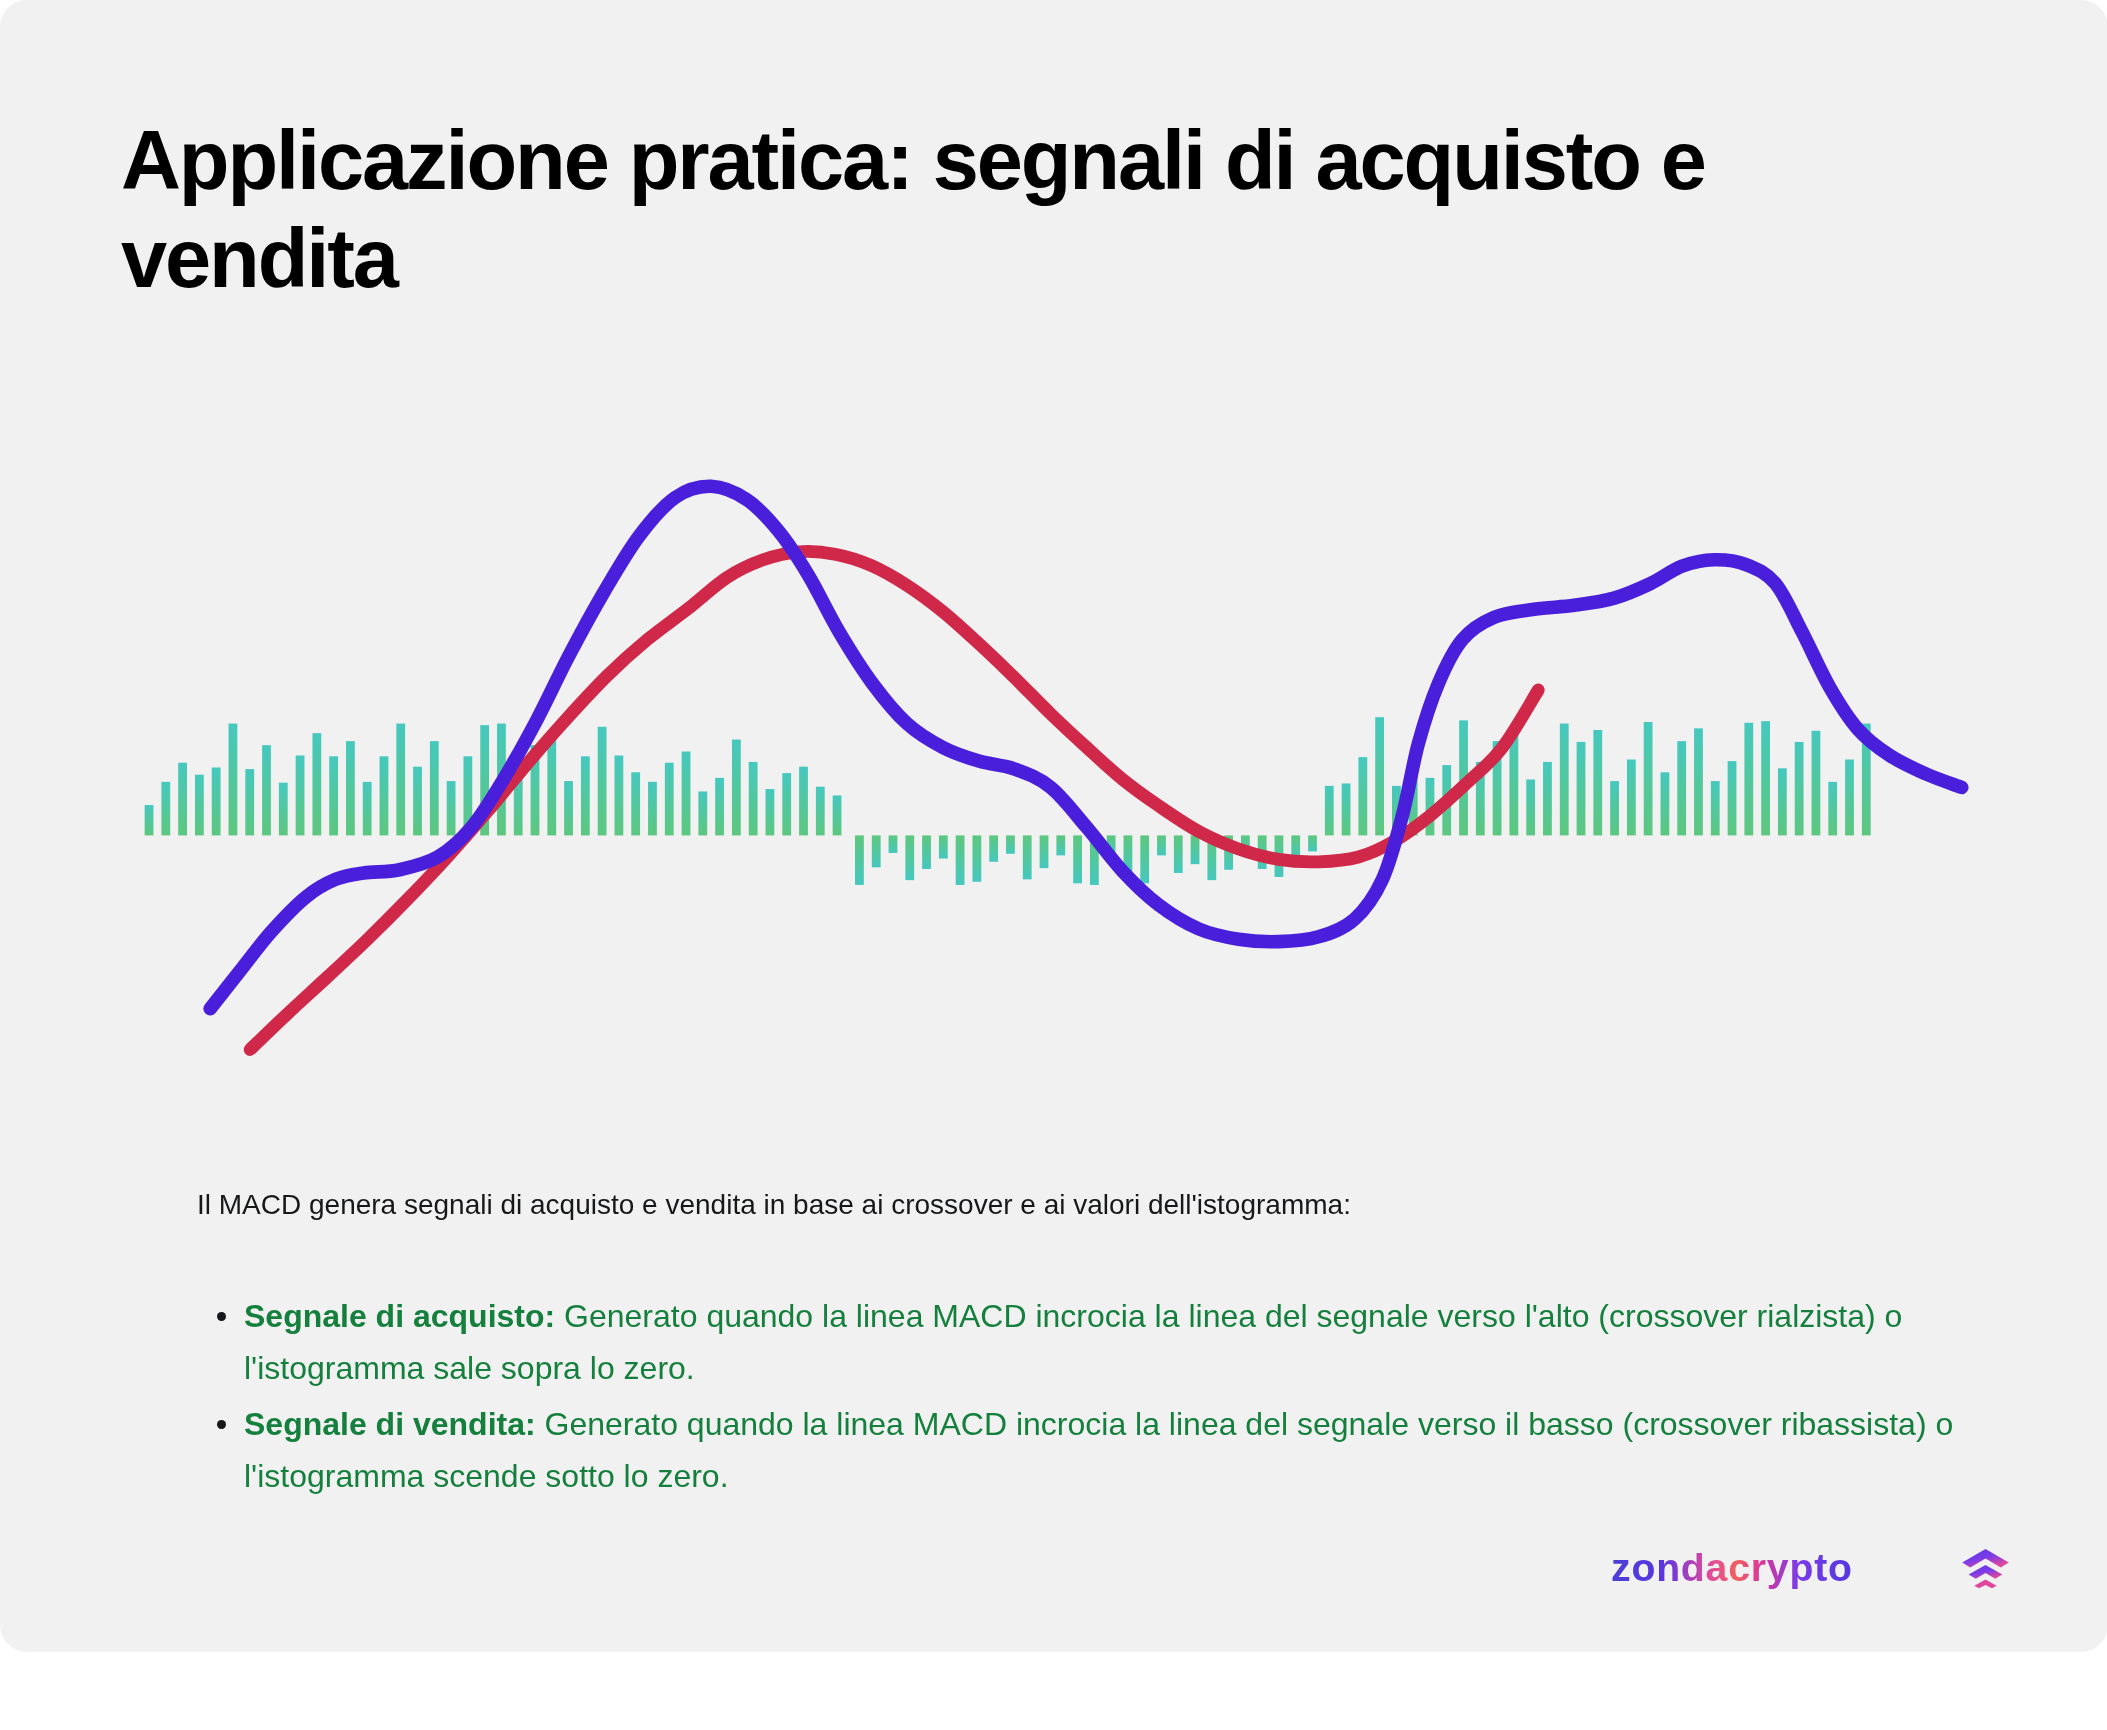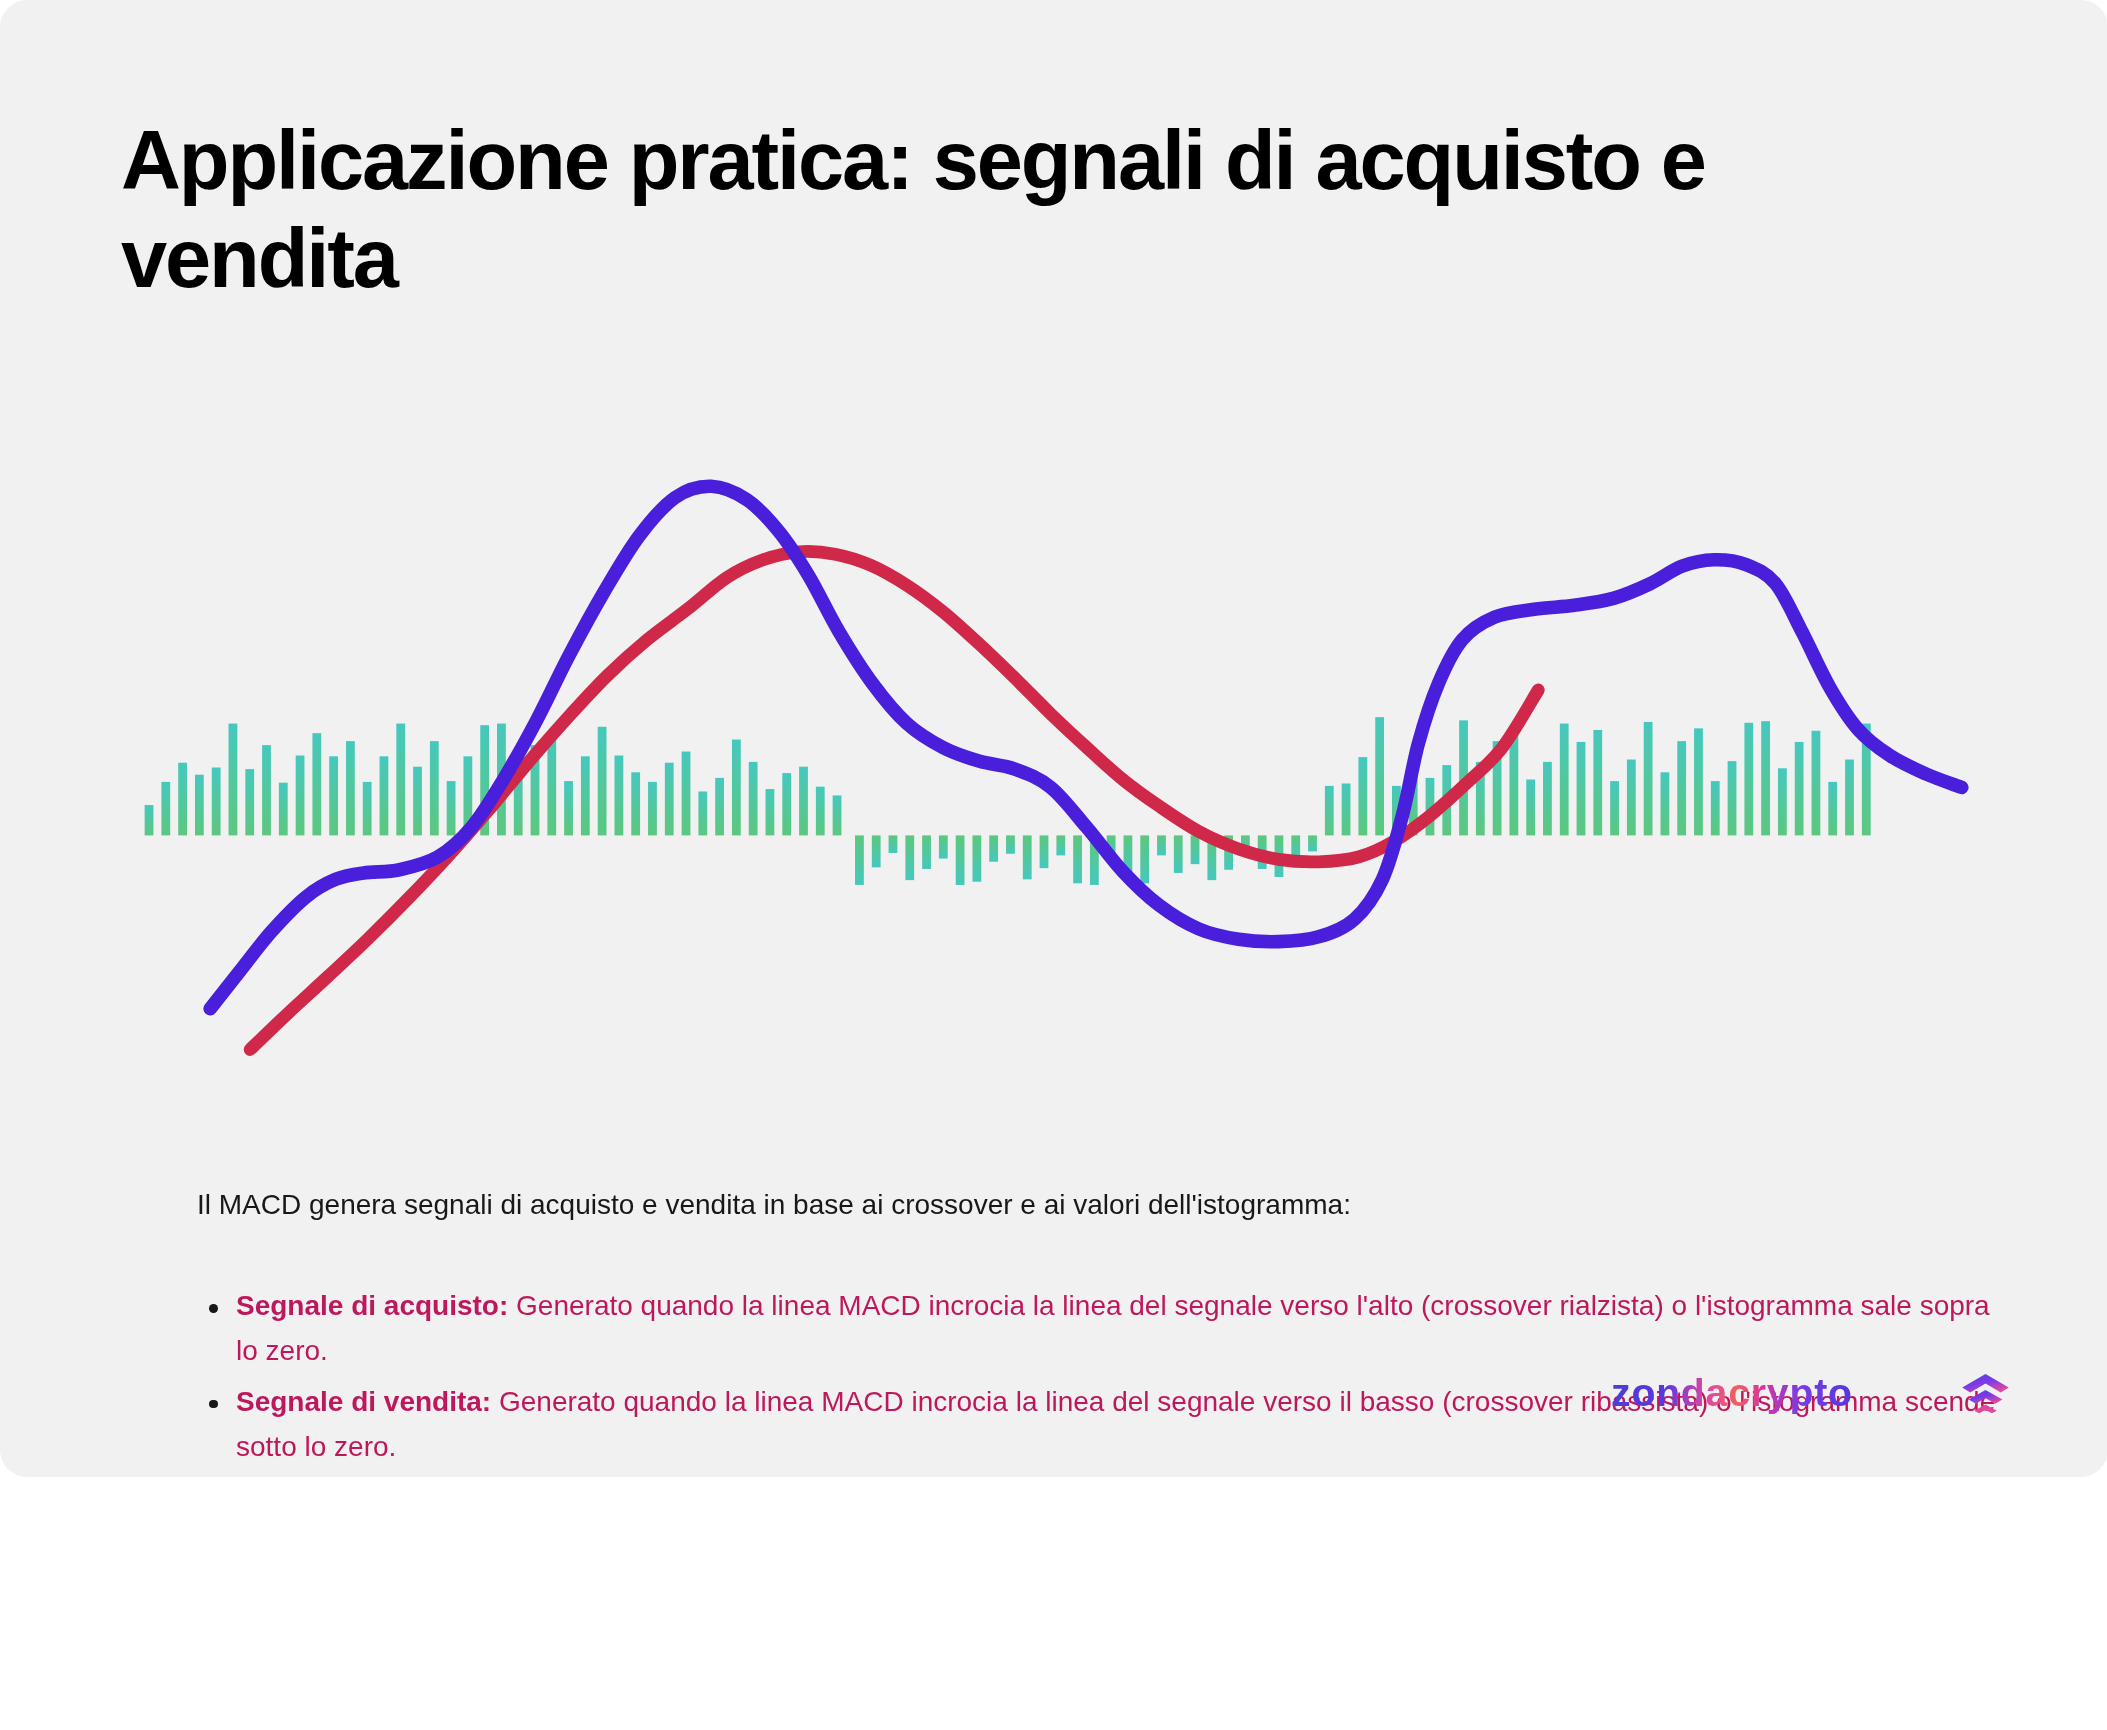--- a/index.html
+++ b/index.html
@@ -9,21 +9,21 @@
   }
   body {
     width: 2108px;
     height: 1730px;
     font-family: "Liberation Sans", sans-serif;
     -webkit-font-smoothing: antialiased;
   }
   .card {
     position: relative;
     width: 2108px;
-    height: 1477px;
+    height: 1652px;
     background: #f1f1f1;
     border-radius: 27px;
     overflow: hidden;
     box-sizing: border-box;
   }
   .title {
     position: absolute;
     left: 121px;
     top: 112px;
     width: 1870px;
@@ -56,26 +56,26 @@
     font-size: 28px;
     line-height: 1.5;
     color: #17181a;
     font-family: "Liberation Sans", sans-serif;
   }
   .bullets {
     position: absolute;
     left: 189px;
     top: 1279px;
     width: 1822px;
-    margin: 4px;
+    margin: 12px;
     padding: 0;
     list-style: none;
-    font-size: 28px;
+    font-size: 32px;
     line-height: 1.62;
-    color: #be185d;
+    color: #15803d;
   }
   .bullets li {
     position: relative;
     padding-left: 43px;
     margin-bottom: 4.8px;
   }
   .bullets li .dot {
     position: absolute;
     left: 16px;
     top: 21px;

